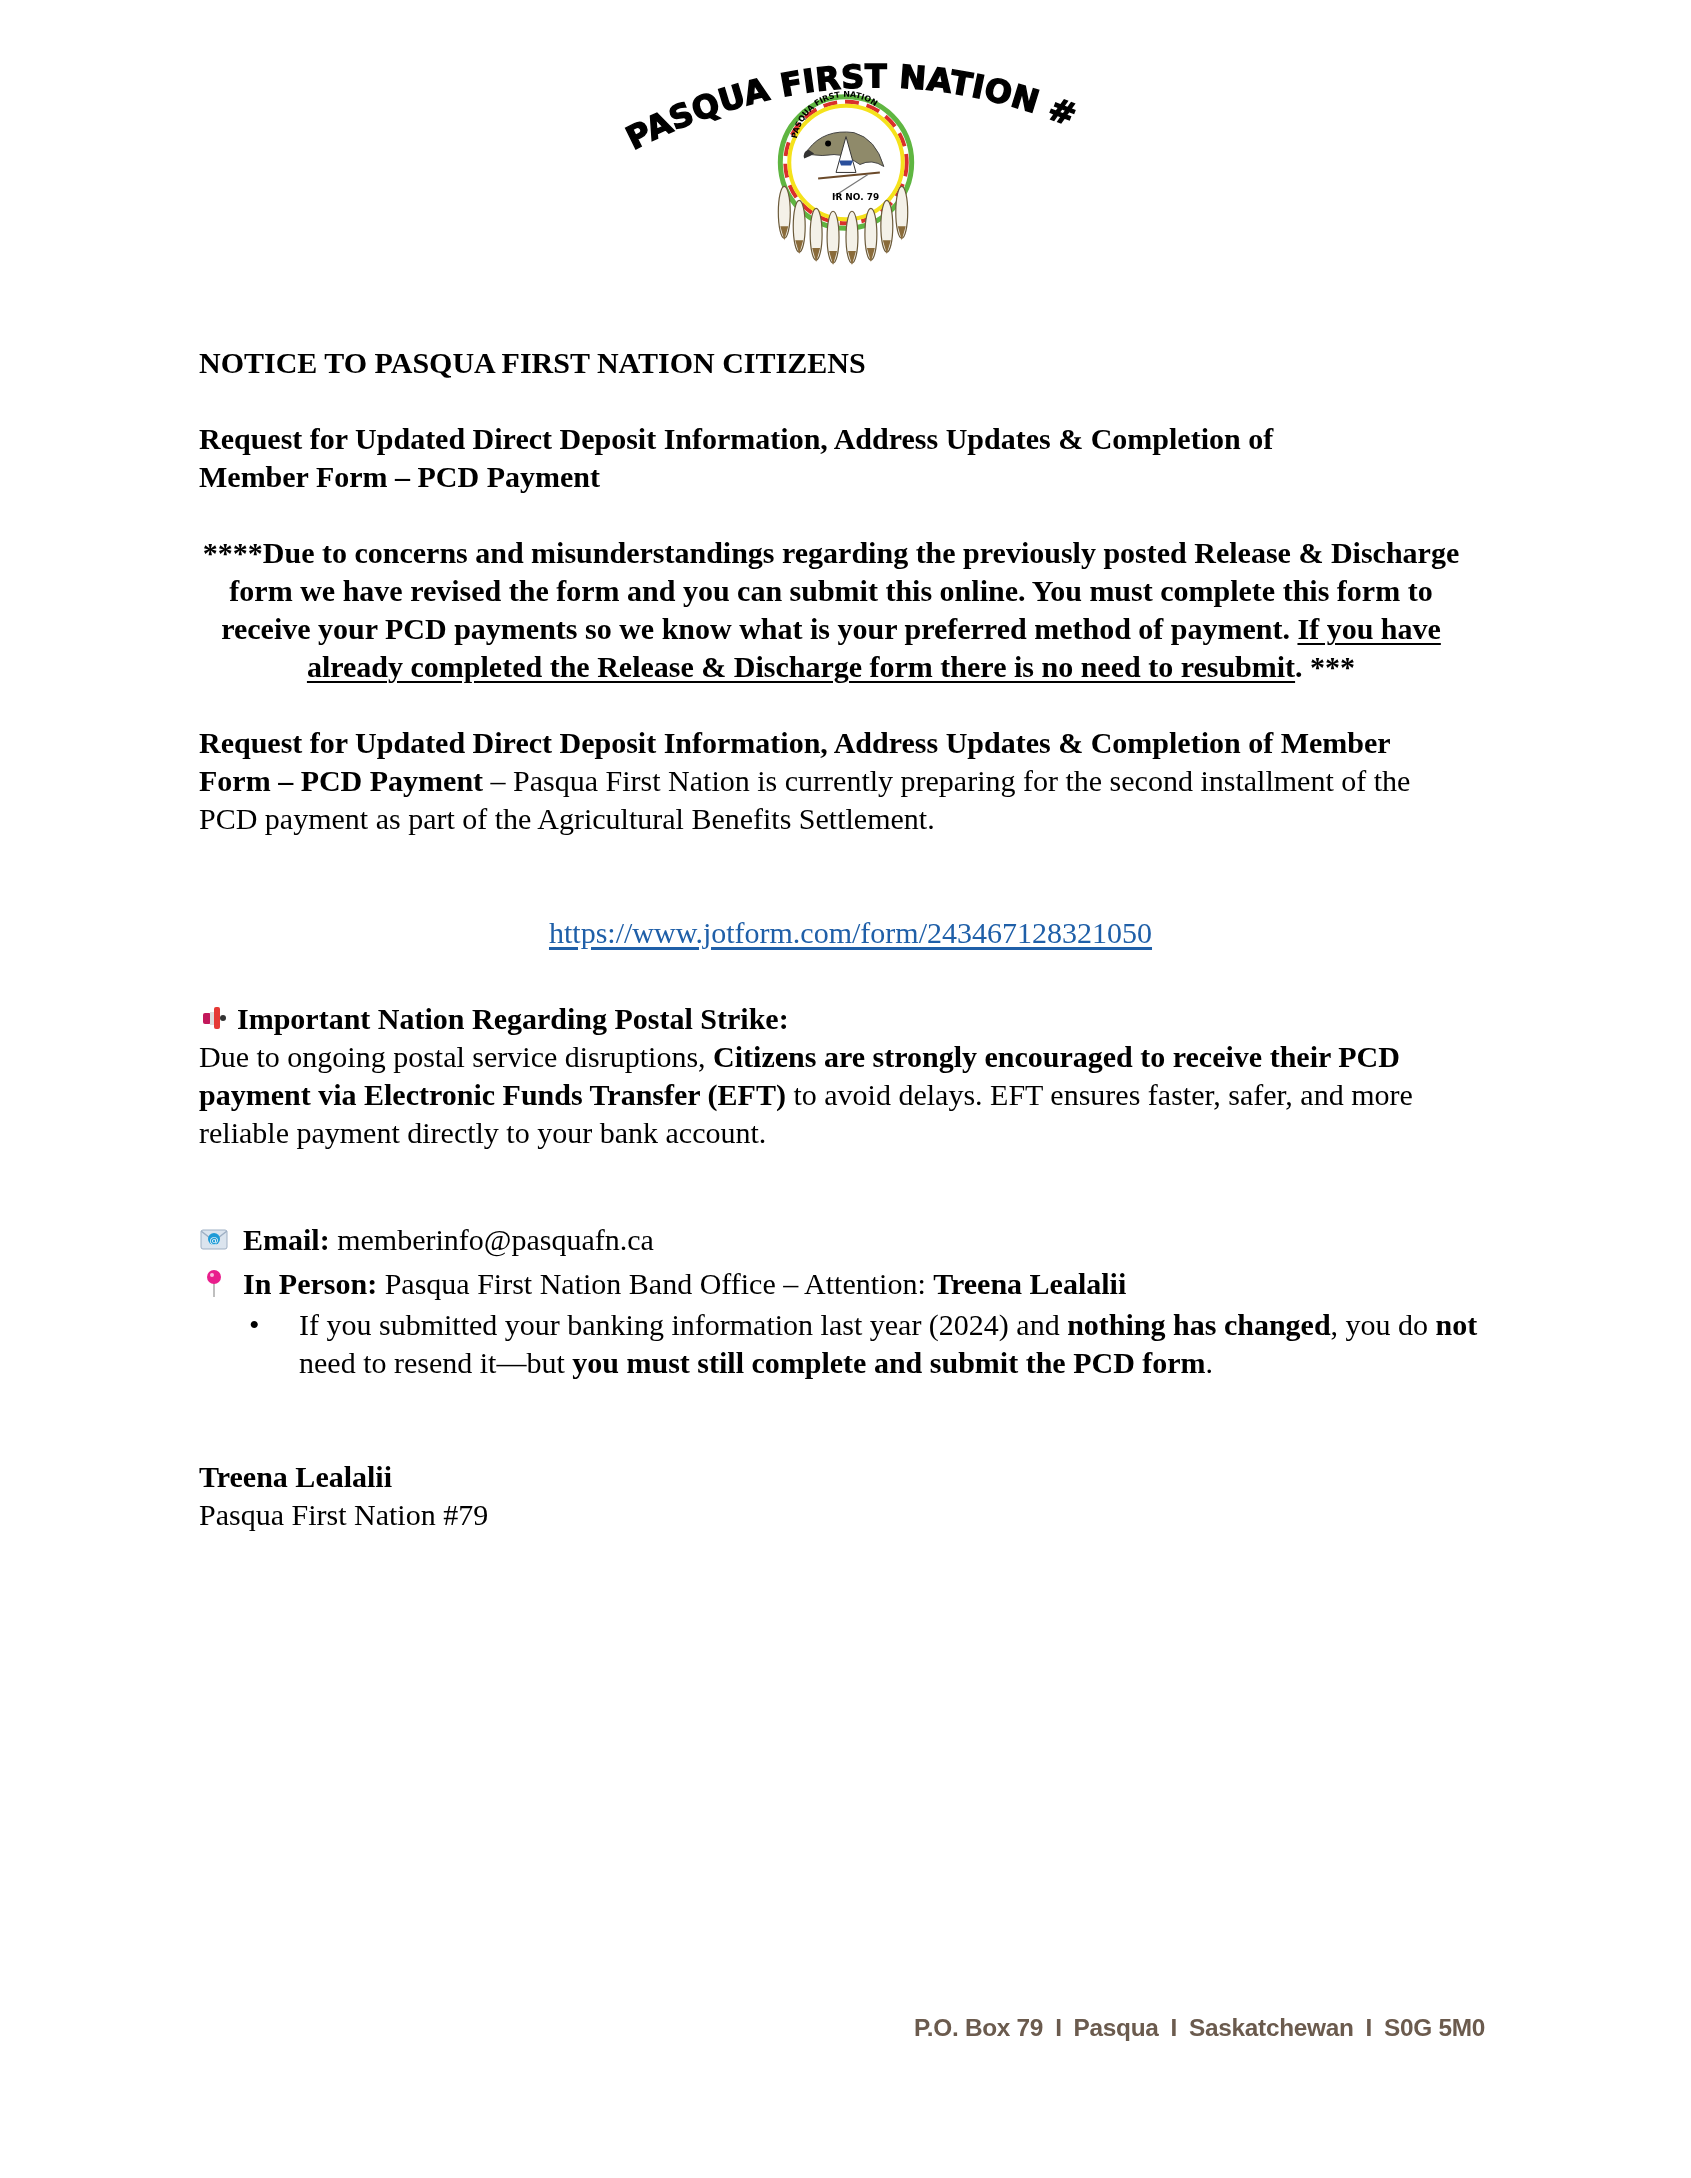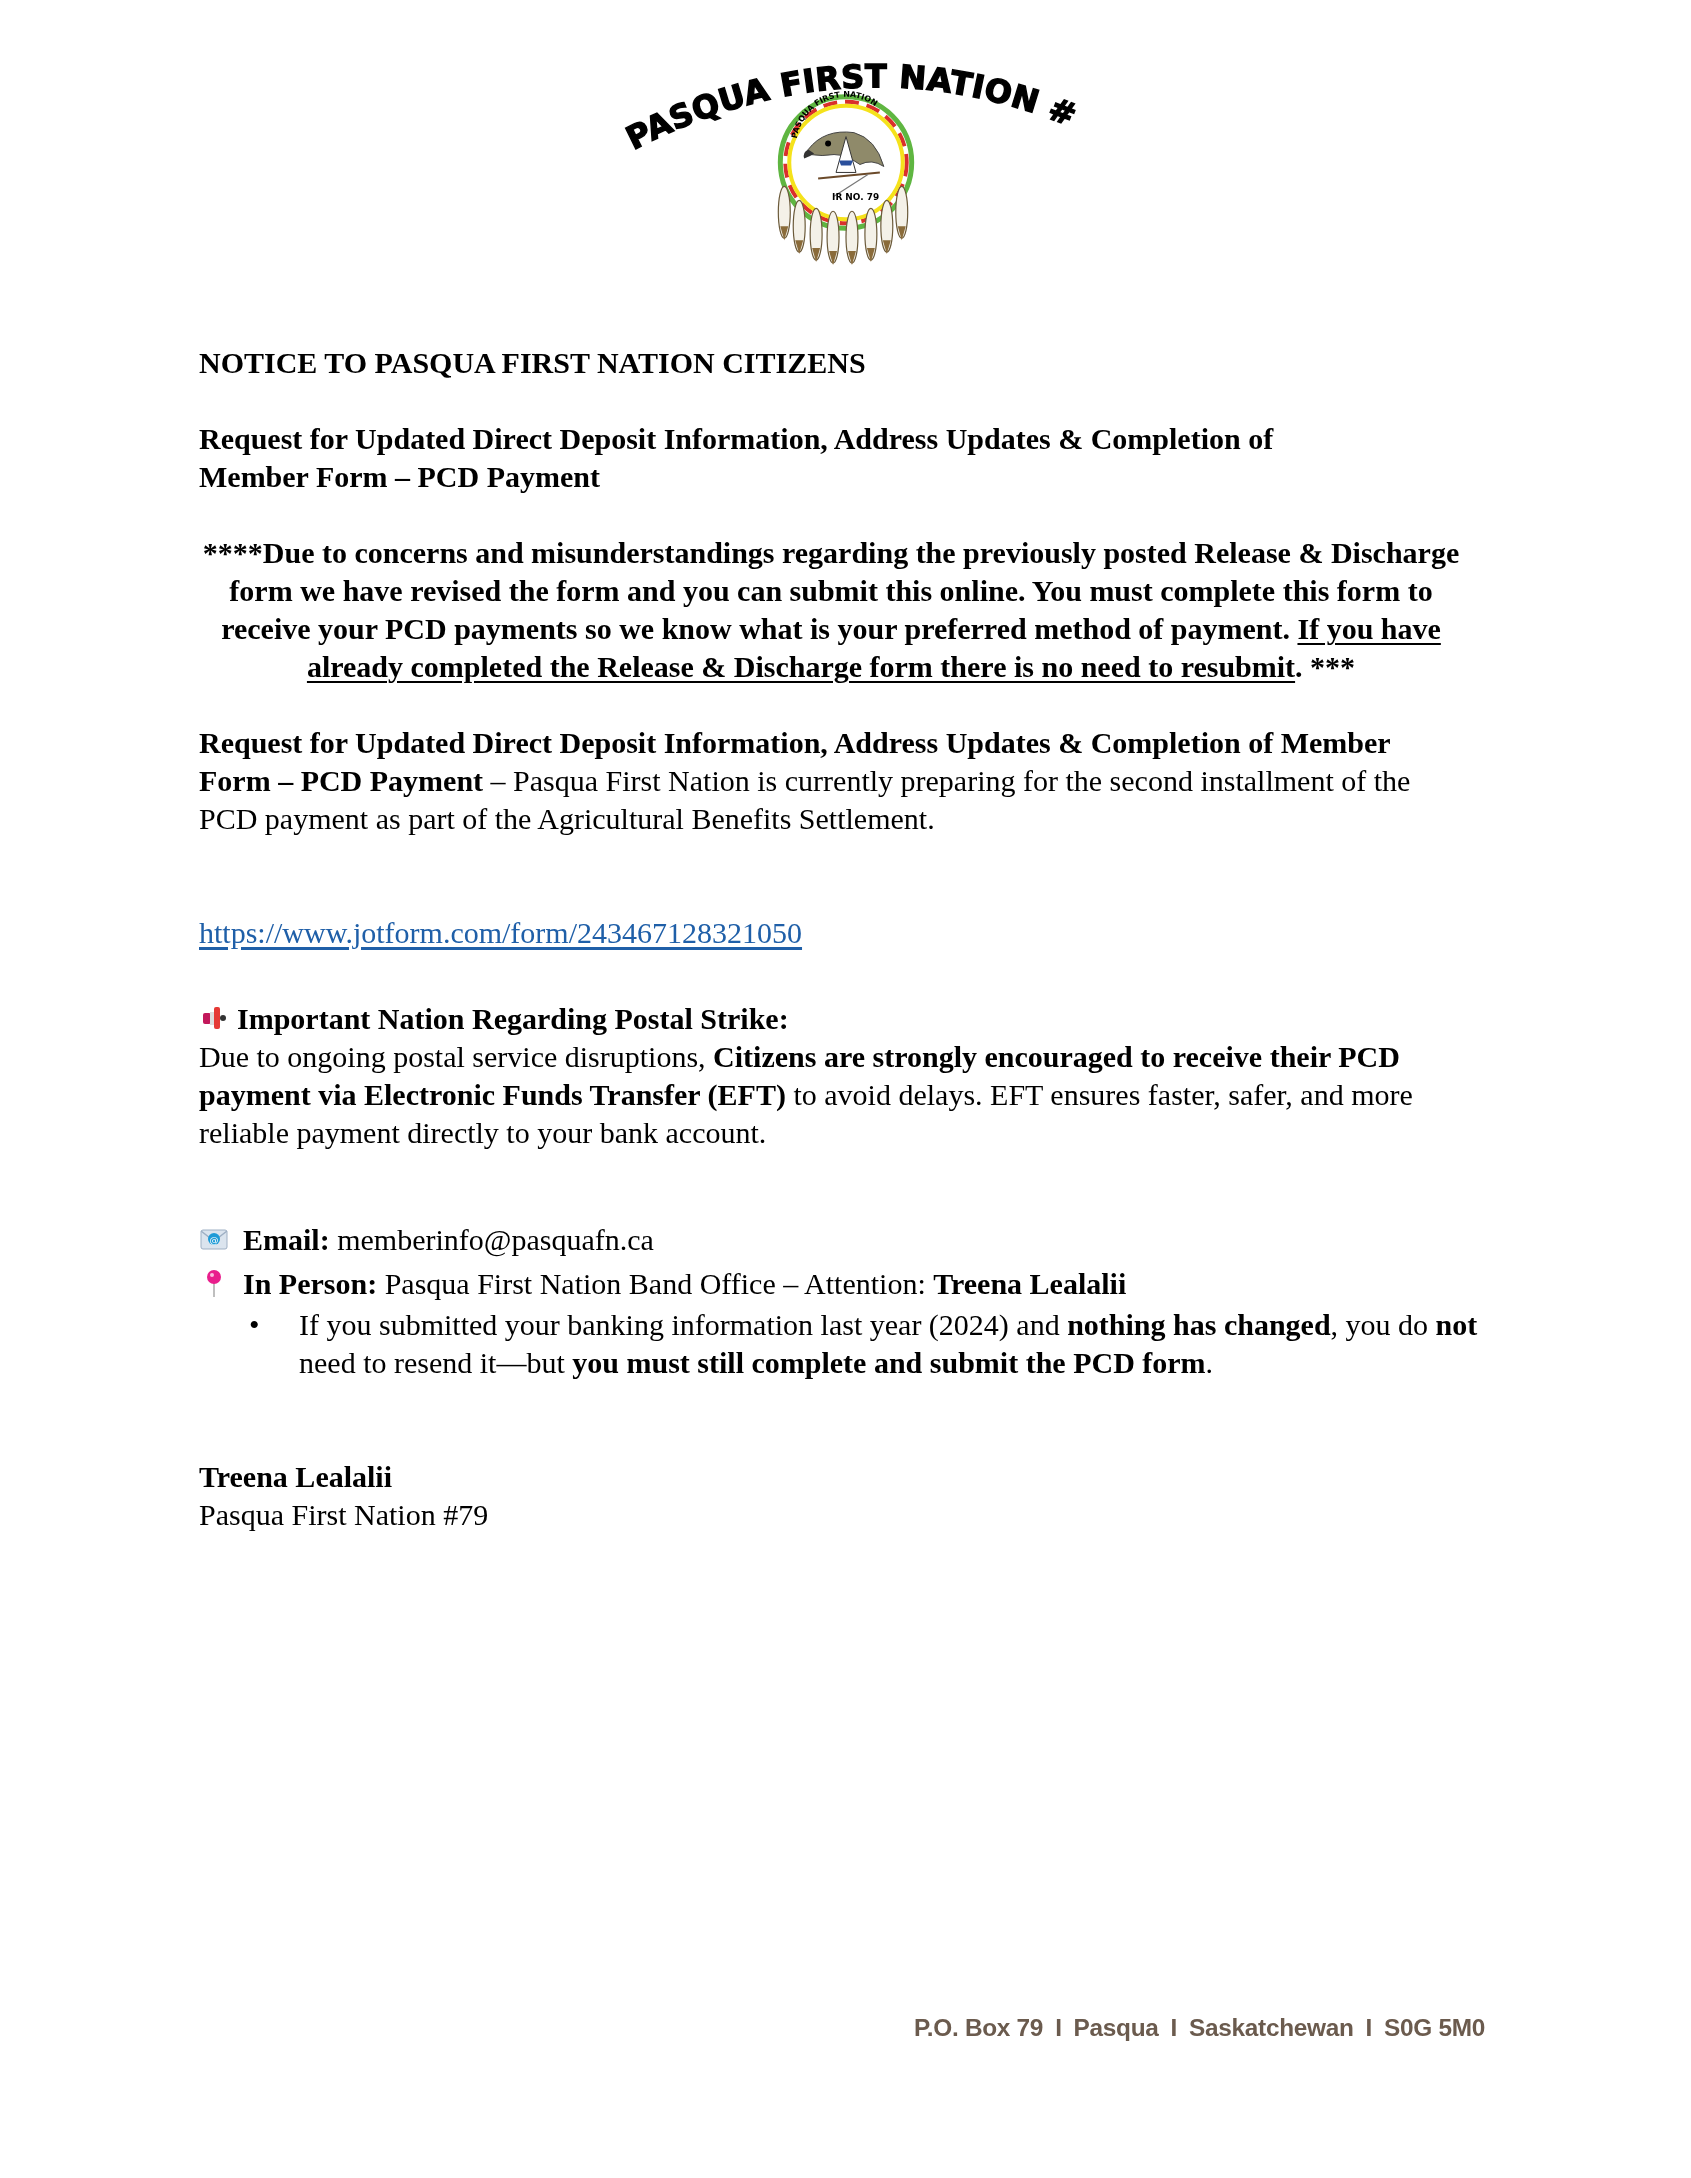--- a/index.html
+++ b/index.html
@@ -13,21 +13,21 @@
 
   .content { position: absolute; left: 199px; top: 344px; width: 1303px;
              font-size: 30px; line-height: 38px; }
   .content p { margin: 0; }
   .b { font-weight: bold; }
   .u { text-decoration: underline; text-decoration-thickness: 2px; text-underline-offset: 4px; }
 
   .title { font-weight: bold; }
   .gap1 { height: 38px; }
 
-  .link-row { margin-top: 0; }
+  .link-row { text-align: center; margin-top: 0; }
   .link-row a { color: #1f5fa8; text-decoration: underline; text-underline-offset: 4px; }
 
   .emoji { display: inline-block; width: 30px; height: 30px; vertical-align: -4px; margin-right: 12px; }
   .emoji svg { width: 30px; height: 30px; display: block; }
 
   .bullet-list { list-style: none; margin: 0; padding: 0 0 0 50px; }
   .bullet-list li { position: relative; padding-left: 50px; }
   .bullet-list li .dot { position: absolute; left: 0; top: 0; }
 
   .footer { position: absolute; right: 207px; top: 2012px; text-align: right;

